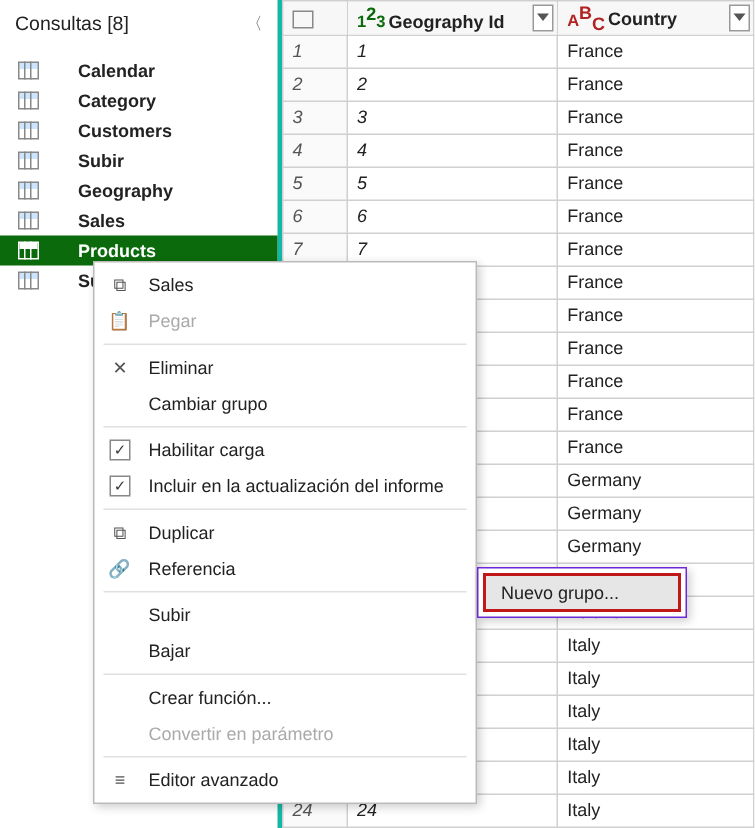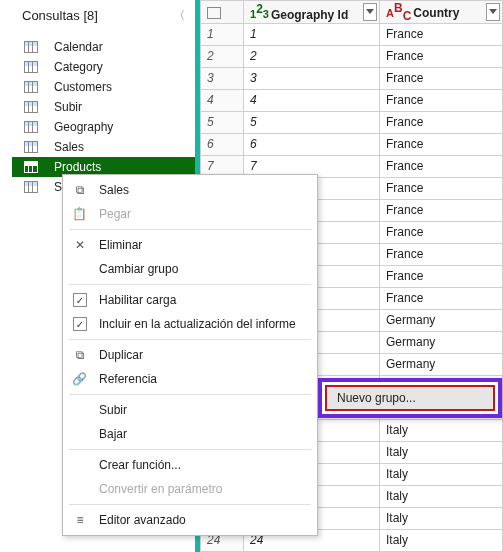--- a/index.html
+++ b/index.html
@@ -1,24 +1,24 @@
 <!DOCTYPE html>
 <html><head>
 <meta charset="utf-8">
 <style>
 * { box-sizing: border-box; margin: 0; padding: 0; font-family: "Segoe UI", Arial, sans-serif; font-size: 12px; }
 body { background: #fff; width: 503px; height: 552px; overflow: hidden; position: relative; color: #222; }
 
 .panel { display: flex; height: 100%; }
-.sidebar { width: 188px; border-right: 5px solid #14b8a6; background: #fff; padding-top: 4px; margin-left: 12px; }
+.sidebar { width: 188px; border-right: 3px solid #14b8a6; background: #fff; padding-top: 4px; }
 .side-header { display: flex; align-items: center; justify-content: space-between; padding: 4px 10px 8px 10px; }
 .side-title { font-size: 13px; }
 .chevron { font-size: 11px; color: #666; }
 .side-list { padding-top: 6px; }
-.side-item { display: flex; align-items: center; gap: 16px; padding: 3px 8px 3px 12px; cursor: pointer; }
+.side-item { display: flex; align-items: center; gap: 26px; padding: 3px 8px 3px 12px; cursor: pointer; font-weight: bold; }
 .side-item.selected { background: #0b6a0b; color: #fff; }
 .table-icon { width: 14px; height: 12px; display: inline-block; position: relative; }
 .table-icon::before { content: ""; position: absolute; inset: 0; border: 1px solid #888; background: linear-gradient(to bottom, #cce5ff 0 4px, #fff 4px); }
 .table-icon::after { content: ""; position: absolute; left: 4px; top: 0; bottom: 0; width: 1px; background: #888; box-shadow: 4px 0 0 #888; }
 .side-item.selected .table-icon::before { border-color: #fff; background: linear-gradient(to bottom, #fff 0 4px, #0b6a0b 4px); }
 .side-item.selected .table-icon::after { background: #fff; box-shadow: 4px 0 0 #fff; }
 
 .grid { flex: 1; background: #fff; }
 .grid table { border-collapse: collapse; width: 100%; }
 .grid th, .grid td { border: 1px solid #d0d0d0; height: 22px; padding: 0 6px; text-align: left; white-space: nowrap; }
@@ -37,21 +37,21 @@
 
 .ctx { position: absolute; left: 62px; top: 174px; width: 256px; background: #fff; border: 1px solid #bbb; box-shadow: 2px 2px 6px rgba(0,0,0,.2); padding: 3px 0; z-index: 5; }
 .ctx-item { display: flex; align-items: center; gap: 10px; padding: 4px 8px 4px 8px; }
 .ctx-item.disabled { color: #aaa; }
 .ctx-item.hover { background: #dcdcdc; }
 .ctx-sep { height: 1px; background: #e0e0e0; margin: 3px 6px; }
 .ctx-ico { width: 18px; height: 16px; display: flex; align-items: center; justify-content: center; color: #555; font-size: 12px; }
 .ctx-arrow { margin-left: auto; font-size: 10px; color: #555; }
 .chk { width: 14px; height: 14px; border: 1px solid #888; display: flex; align-items: center; justify-content: center; font-size: 10px; color: #333; }
 
-.sub { position: absolute; left: 318px; top: 378px; width: 184px; background: #fff; border: 4px solid #6d28d9; box-shadow: 2px 2px 6px rgba(0,0,0,.2); padding: 3px; z-index: 6; }
+.sub { position: absolute; left: 318px; top: 378px; width: 140px; background: #fff; border: 1px solid #6d28d9; box-shadow: 2px 2px 6px rgba(0,0,0,.2); padding: 3px; z-index: 6; }
 .sub-item { padding: 4px 10px; border: 2px solid #c01818; background: #e6e6e6; }
 </style>
 </head>
 <body>
 
 <div class="panel">
   <div class="sidebar">
     <div class="side-header">
       <span class="side-title">Consultas [8]</span>
       <span class="chevron">〈</span>

